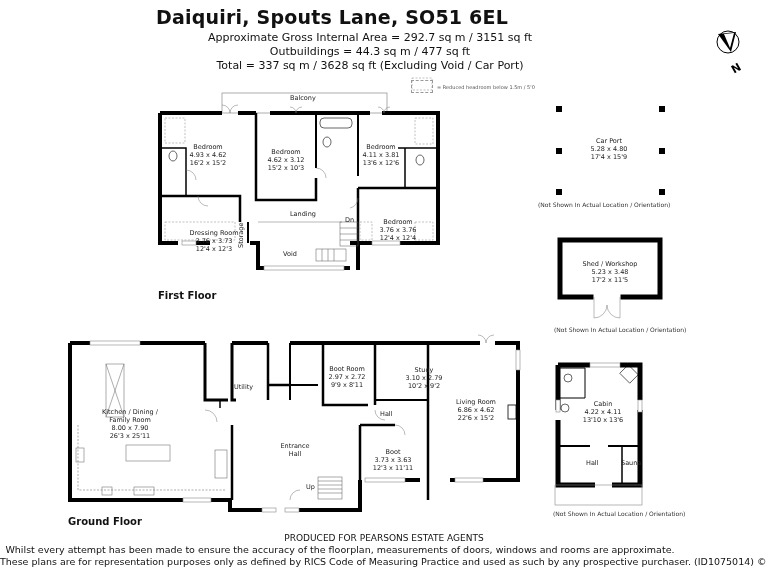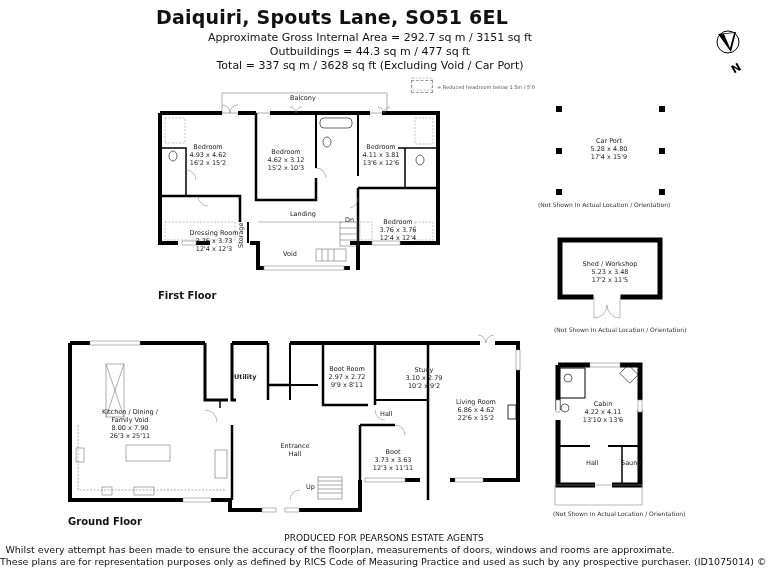--- a/index.html
+++ b/index.html
@@ -215,25 +215,25 @@
   <span>12'4 x 12'3</span>
 </div>
 <div class="small-label" style="left:290px;top:210px;">Landing</div>
 <div class="small-label" style="left:345px;top:216px;">Dn</div>
 <div class="small-label" style="left:283px;top:250px;">Void</div>
 <div class="small-label" style="left:237px;top:248px;transform:rotate(-90deg);transform-origin:left top;">Storage</div>
 <div class="floor-label" style="left:158px;top:290px;">First Floor</div>
 
 <div class="room" style="left:130px;top:408px;">
   <span>Kitchen / Dining /</span>
-  <span>Family Void</span>
+  <span>Family Room</span>
   <span>8.00 x 7.90</span>
   <span>26'3 x 25'11</span>
 </div>
-<div class="small-label" style="left:234px;top:373px;font-weight:bold;">Utility</div>
+<div class="small-label" style="left:234px;top:383px;">Utility</div>
 <div class="room" style="left:347px;top:365px;">
   <span>Boot Room</span>
   <span>2.97 x 2.72</span>
   <span>9'9 x 8'11</span>
 </div>
 <div class="room" style="left:401px;top:366px;margin-left:23px;">
   <span>Study</span>
   <span>3.10 x 2.79</span>
   <span>10'2 x 9'2</span>
 </div>

